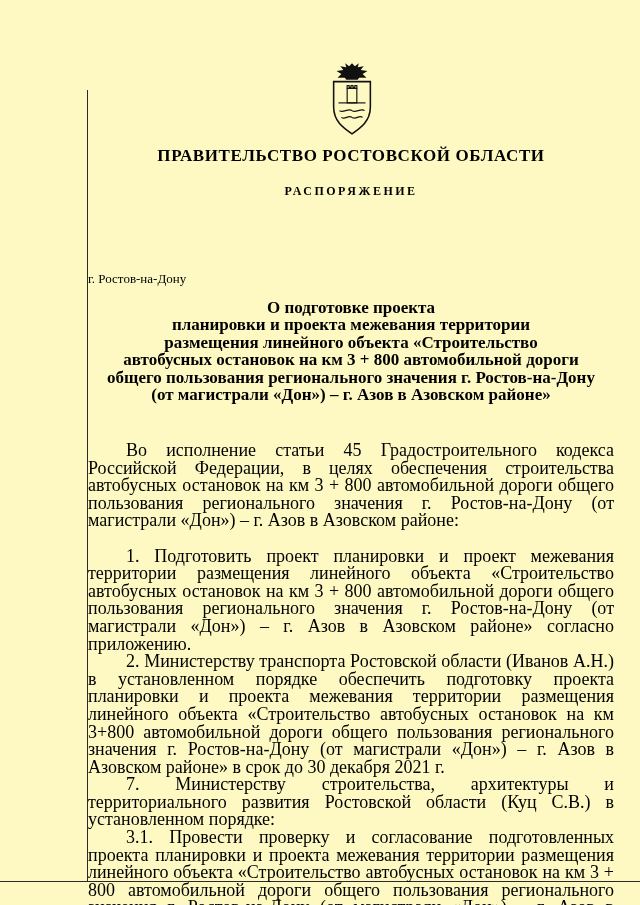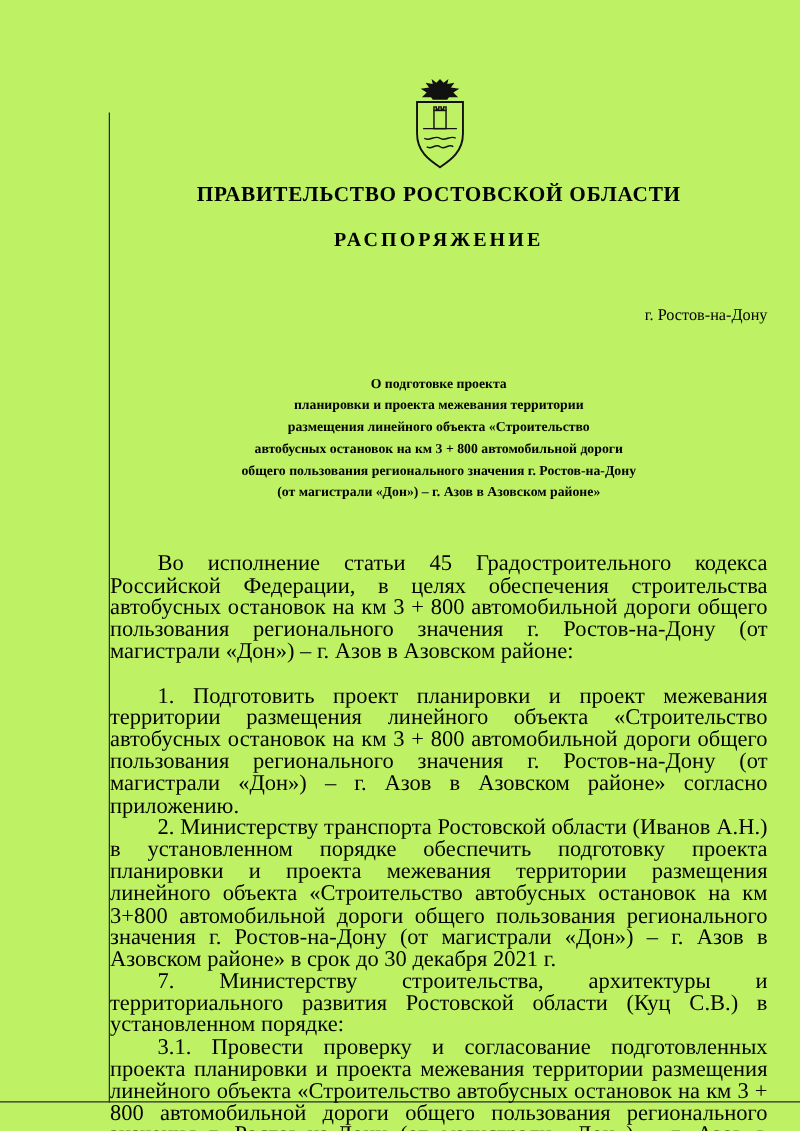--- a/index.html
+++ b/index.html
@@ -1,46 +1,46 @@
 <!DOCTYPE html>
 <html><head>
 <meta charset="utf-8">
 <style>
   html,body{margin:0;padding:0;background:#ffffff;}
   .page{
     position:relative;
     width:640px;height:905px;
-    background:#bef264;
+    background:#fef9c3;
     font-family:"Liberation Serif","DejaVu Serif",serif;
     color:#000;
     overflow:hidden;
   }
   .rule{position:absolute;background:#2a2a2a;}
   .left-rule{left:87px;top:90px;width:1px;height:792px;}
   .bottom-rule{left:0;top:881px;width:640px;height:1px;}
 
   .col{position:absolute;left:88px;width:526px;}
 
   .emblem{position:absolute;left:323px;top:62px;width:58px;height:76px;}
   .emblem svg{display:block;}
 
   .org{
     top:146px;text-align:center;
     font-weight:bold;font-size:17px;letter-spacing:0.6px;
   }
   .doctype{
     top:184px;text-align:center;
-    font-weight:bold;font-size:16px;letter-spacing:2.5px;
+    font-weight:bold;font-size:12px;letter-spacing:2.5px;
   }
   .dateline{top:223px;text-align:center;font-size:13px;}
-  .city{top:244px;text-align:right;font-size:13px;}
+  .city{top:271px;text-align:left;font-size:13px;}
 
   .title{
     top:299px;text-align:center;
-    font-weight:bold;font-size:11px;line-height:17.4px;
+    font-weight:bold;font-size:17px;line-height:17.4px;
   }
 
   .doc-body{
     top:442px;
     font-size:18px;line-height:17.6px;
     text-align:justify;
   }
   .doc-body p{
     margin:0;
     text-indent:38px;

